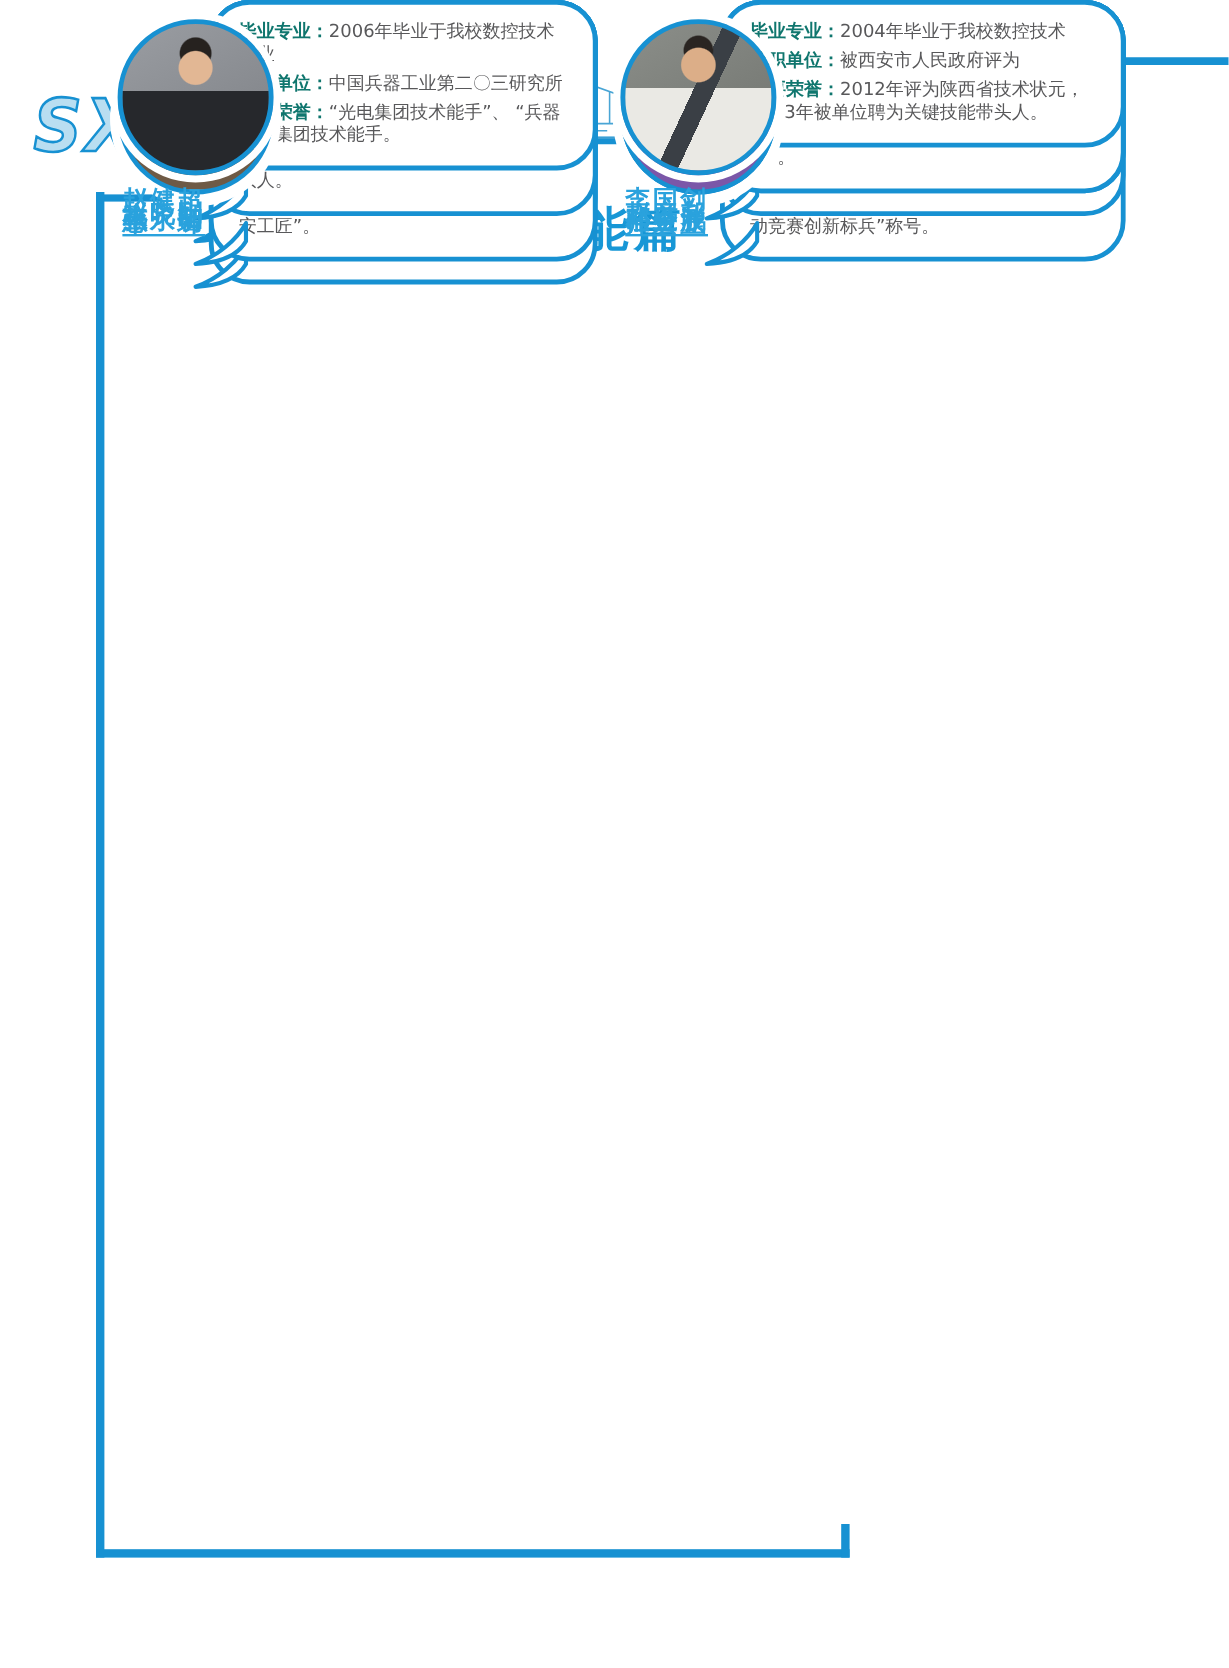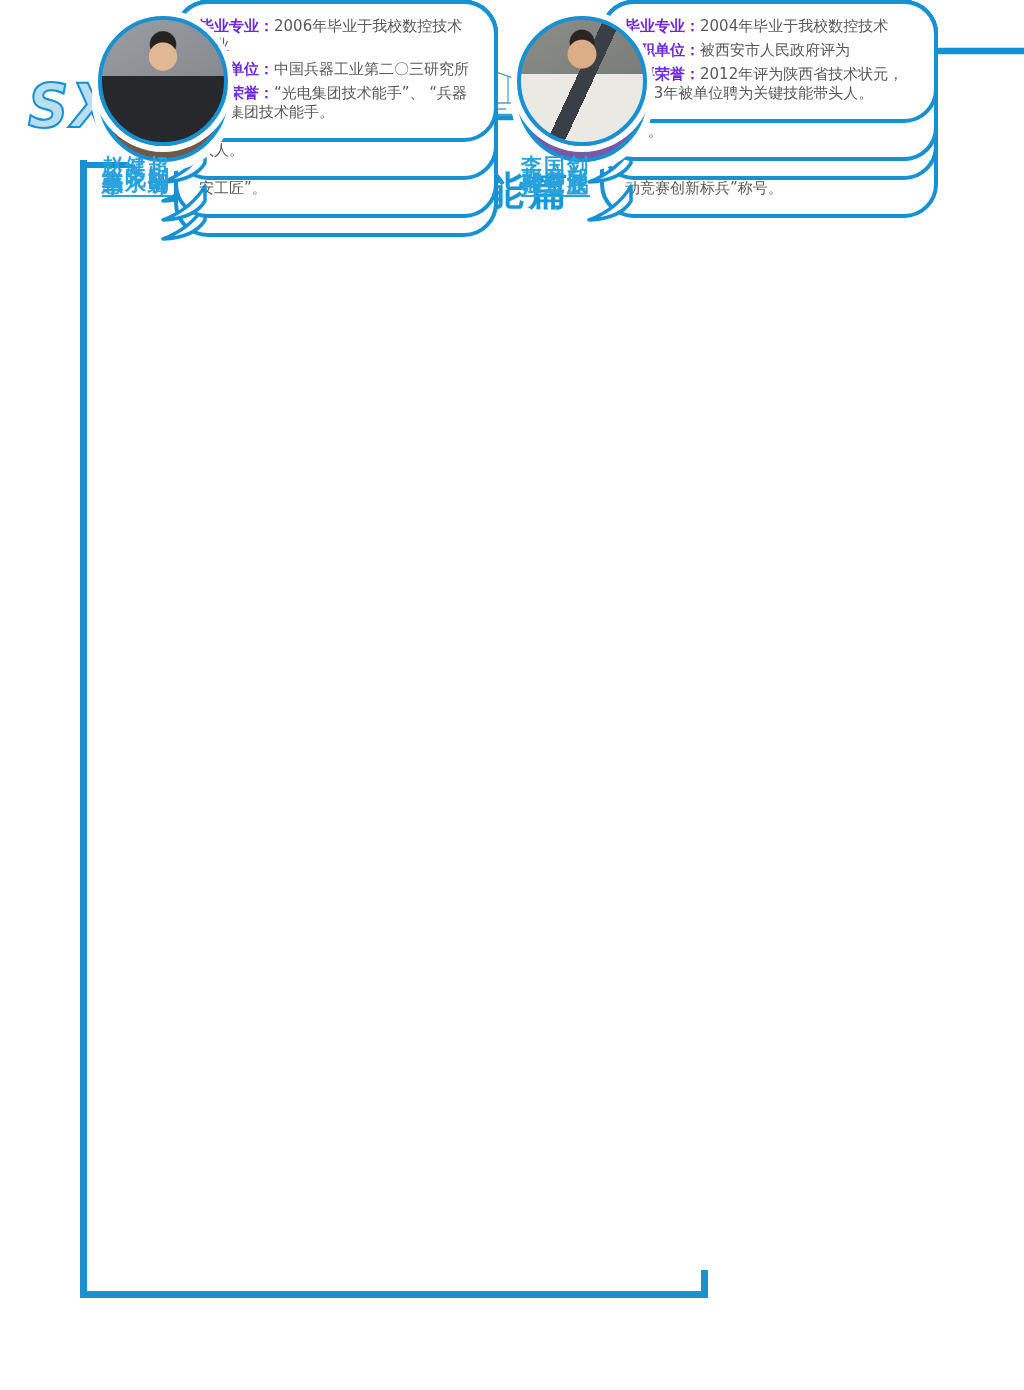--- a/index.html
+++ b/index.html
@@ -43,21 +43,21 @@
     padding:13px 19px 11px 21px;z-index:0;
   }
   .col-l .bubble{margin-left:88px;width:324px;}
   .col-r .bubble{margin-left:95px;width:338px;}
   .row1 .bubble{min-height:158px;}
   .row2 .bubble{min-height:158px;}
   .row3 .bubble{min-height:160px;}
   .row4 .bubble{min-height:150px;}
   .row5 .bubble{min-height:120px;}
   .field{margin:0 0 5px 0;font-size:15px;line-height:19px;color:#58585a;}
-  .flabel{color:#6d28d9;font-weight:bold;}
+  .flabel{color:#0f766e;font-weight:bold;}
   .tail{position:absolute;left:-17px;bottom:-10px;z-index:1;}
   .photo{
     position:absolute;left:12px;width:122px;height:122px;border-radius:50%;
     border:4px solid #1791d2;box-shadow:0 0 0 6px #fff;z-index:2;
   }
   .row1 .photo{top:36px;} .row2 .photo{top:34px;} .row3 .photo{top:32px;}
   .row4 .photo{top:32px;} .row5 .photo{top:16px;}
   .pname{
     position:absolute;left:16px;z-index:3;white-space:nowrap;
     font-size:21px;font-weight:bold;color:#2aa2dd;letter-spacing:2px;

